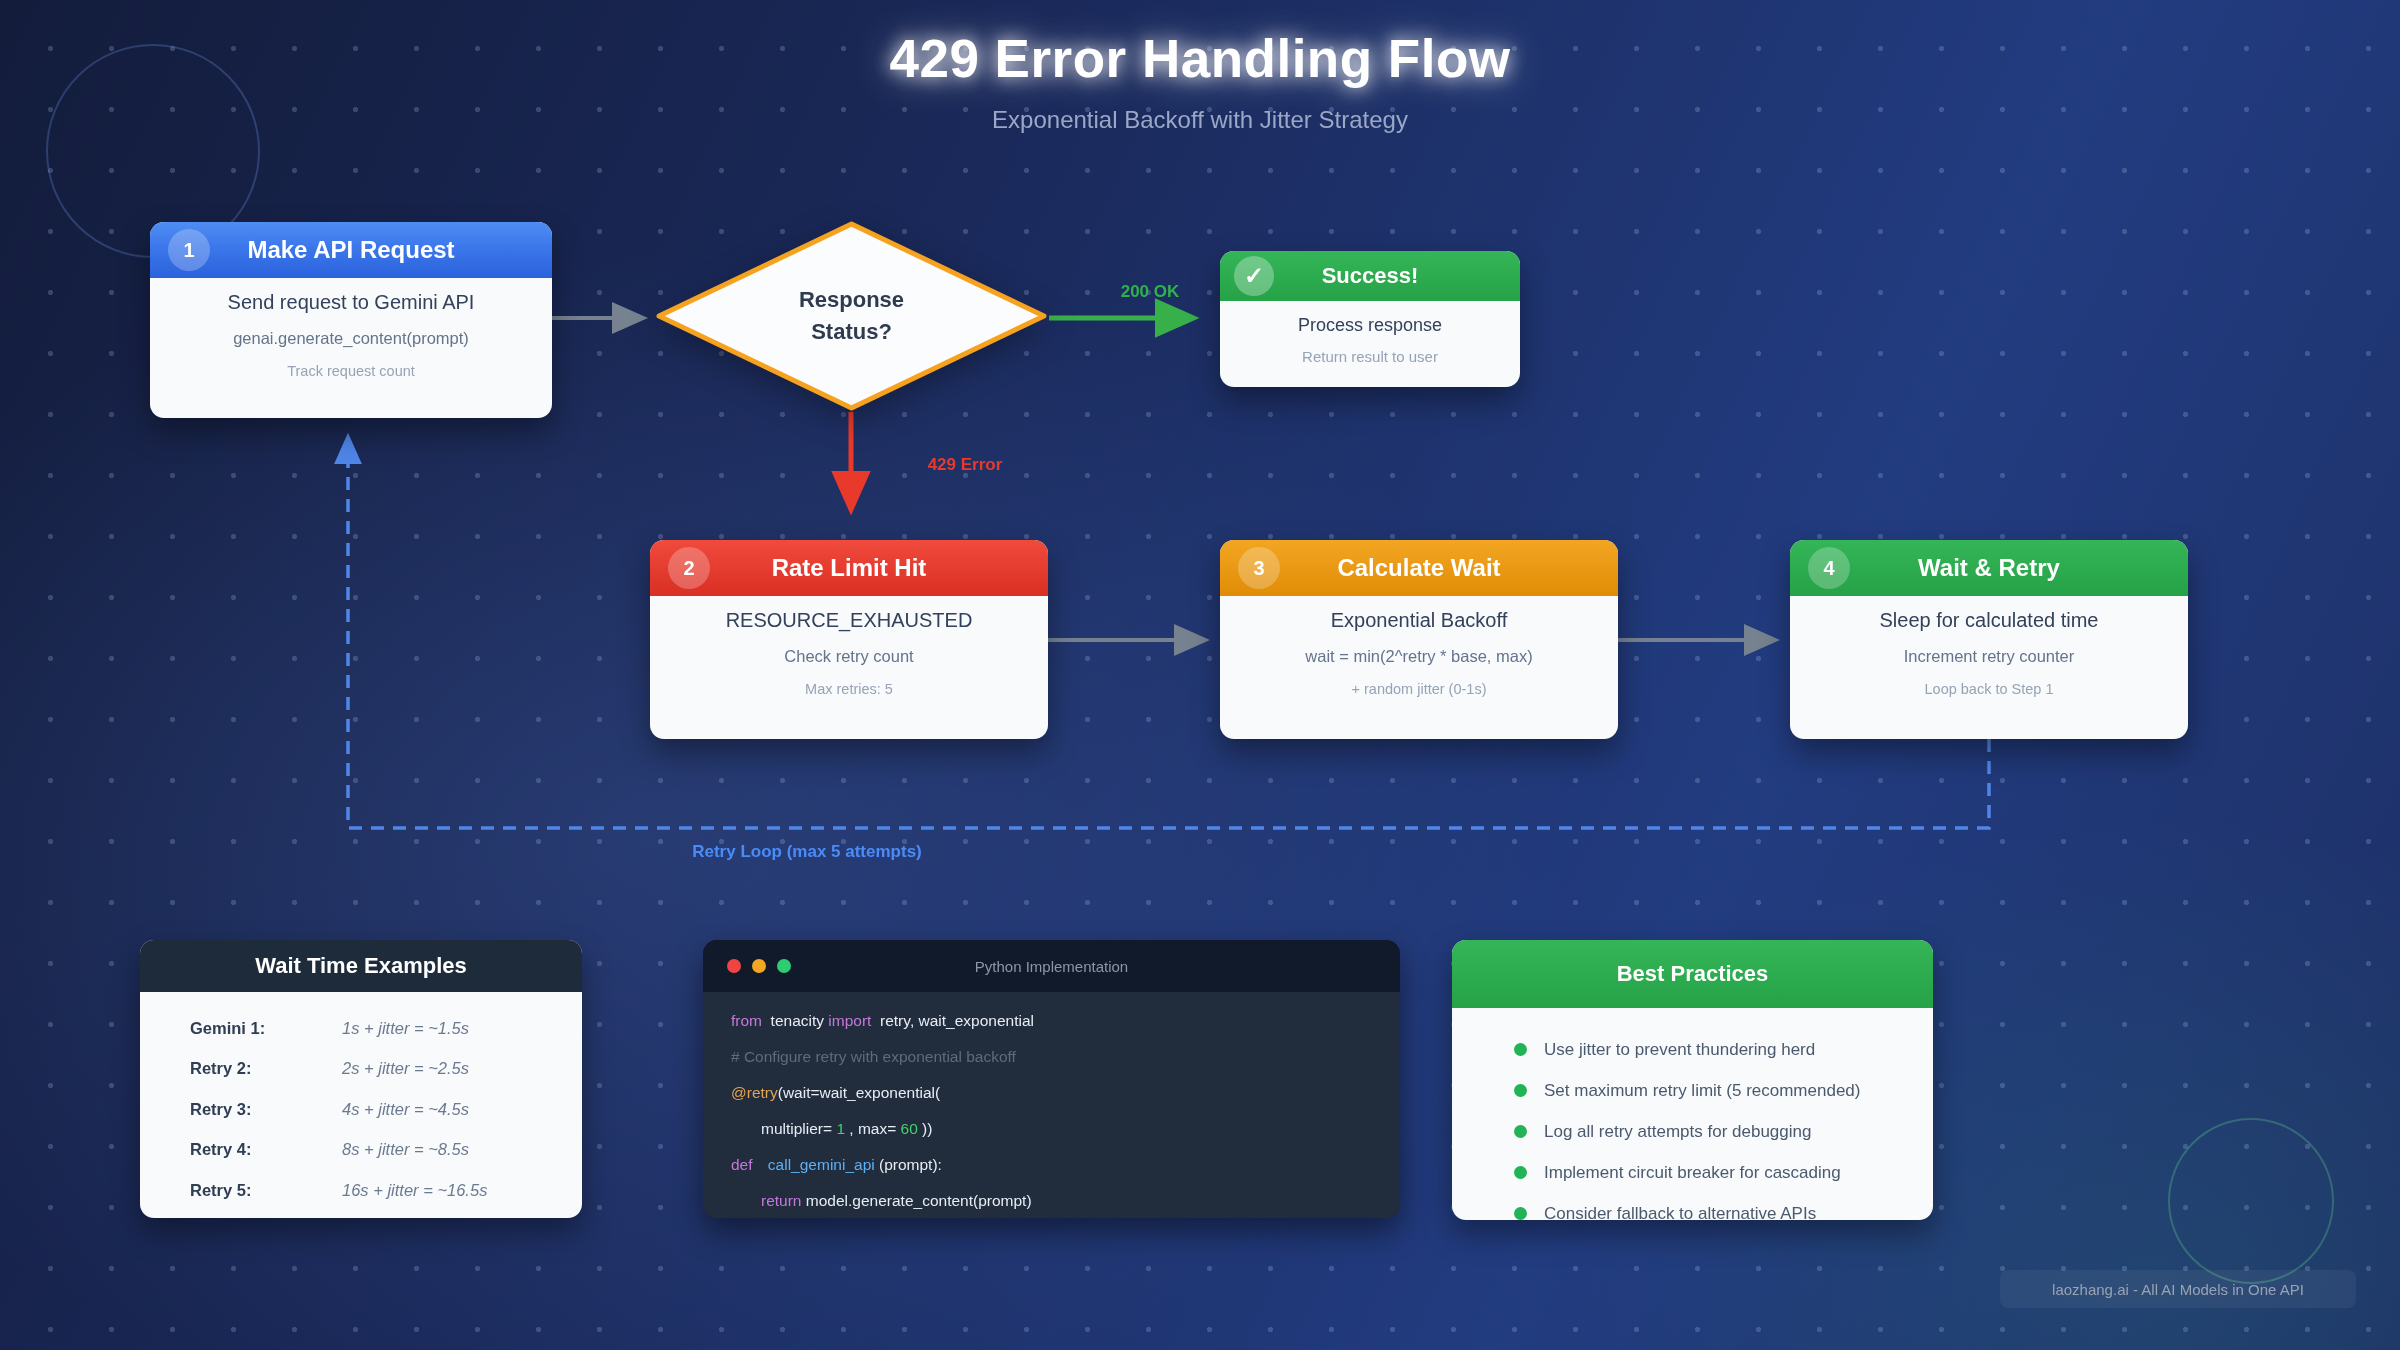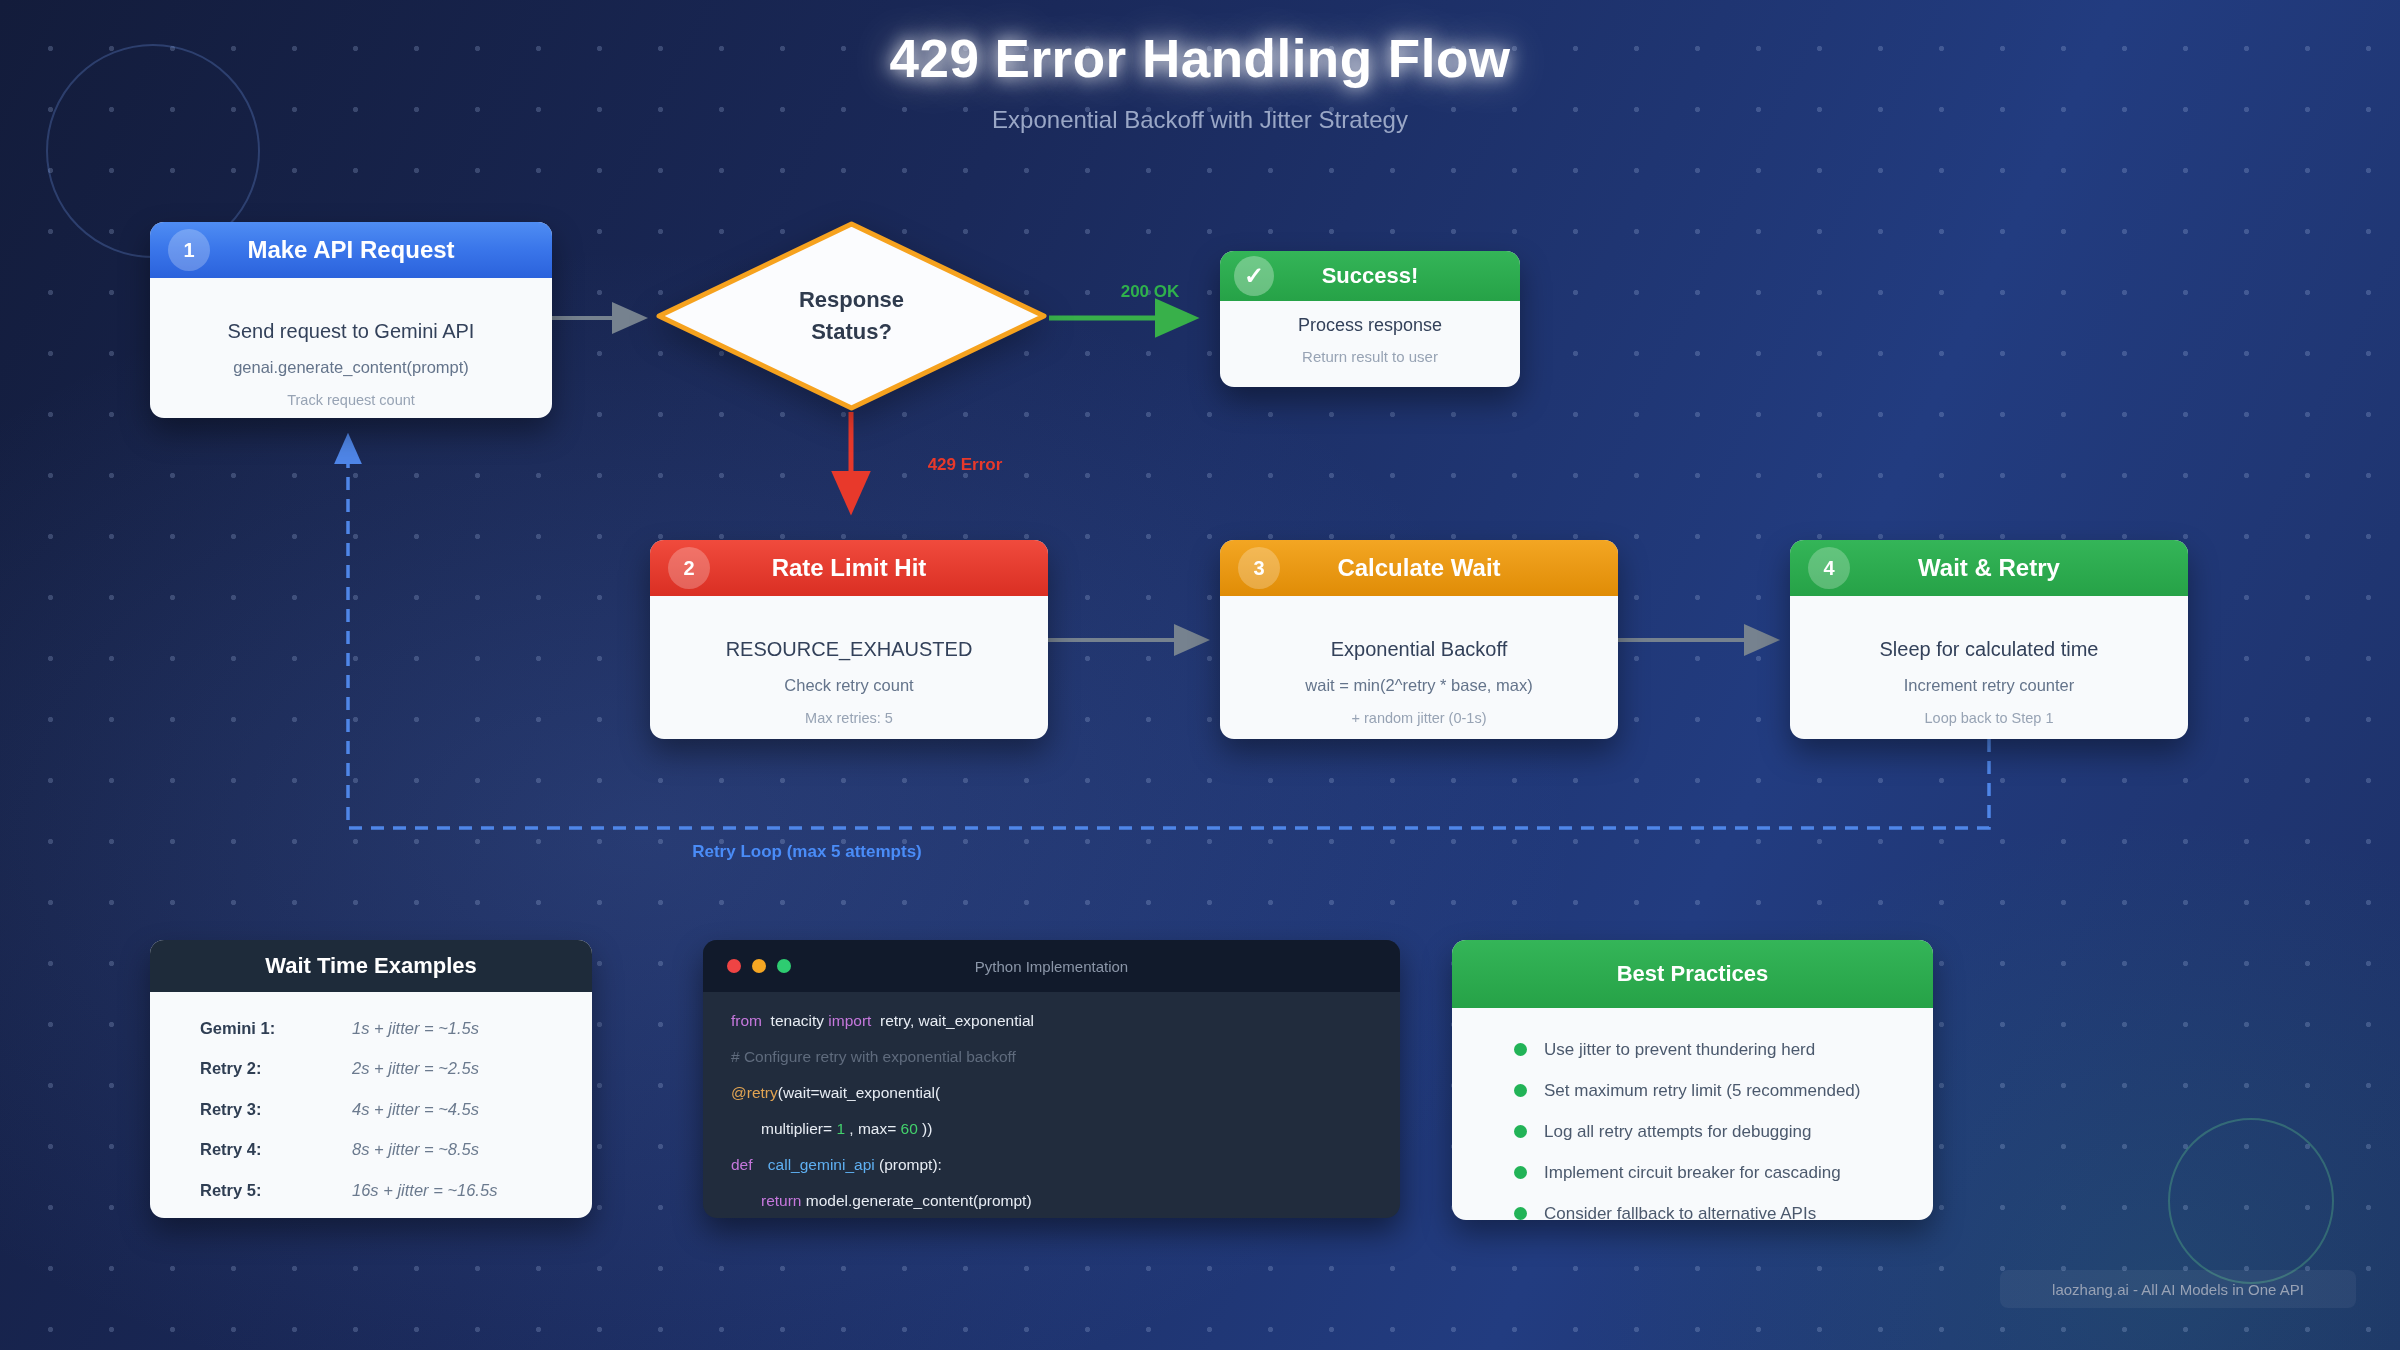--- a/index.html
+++ b/index.html
@@ -35,39 +35,39 @@
   .hdr-orange{background:linear-gradient(180deg,#f3a623 0%,#e08c06 100%);}
   .hdr-green{background:linear-gradient(180deg,#34b558 0%,#26a247 100%);}
   .hdr-navy{background:#1e2b3a;}
   .card-title{color:#fff;font-size:24px;font-weight:bold;}
   .num-badge{position:absolute;left:18px;top:50%;transform:translateY(-50%);
     width:42px;height:42px;border-radius:50%;background:rgba(255,255,255,0.24);
     color:#fff;font-size:20px;font-weight:bold;display:flex;align-items:center;justify-content:center;}
   .check-badge{position:absolute;left:14px;top:50%;transform:translateY(-50%);
     width:40px;height:40px;border-radius:50%;background:rgba(255,255,255,0.30);
     color:#fff;font-size:24px;font-weight:bold;display:flex;align-items:center;justify-content:center;}
-  .card-body{display:flex;flex-direction:column;align-items:center;text-align:center;padding-top:42px;gap:15px;}
+  .card-body{display:flex;flex-direction:column;align-items:center;text-align:center;padding-top:13px;gap:15px;}
   .b1{color:#33415a;font-size:20px;}
   .b2{color:#64748b;font-size:16.5px;}
   .b3{color:#97a3b4;font-size:14.5px;}
 
   
   #diamond-wrap{position:absolute;left:654px;top:220px;width:395px;height:192px;z-index:2;
     filter:drop-shadow(0 10px 16px rgba(0,0,0,0.30));}
   #diamond-text{position:absolute;left:654px;top:220px;width:395px;height:192px;z-index:3;
     display:flex;flex-direction:column;align-items:center;justify-content:center;
     color:#2f3b4e;font-size:22px;font-weight:bold;line-height:32px;}
 
   .edge-label{position:absolute;z-index:2;font-weight:bold;font-size:17px;text-align:center;}
   #lbl-ok{color:#2fb14c;left:1090px;top:282px;width:120px;}
   #lbl-err{color:#e8392b;left:905px;top:455px;width:120px;}
   #lbl-retry{color:#4a8cf7;left:647px;top:842px;width:320px;}
 
   
-  #wait-card{left:150px;top:940px;width:442px;height:278px;}
+  #wait-card{left:140px;top:940px;width:442px;height:278px;}
   #wait-card .card-header{height:52px;}
   #wait-card .card-title{font-size:22px;}
   .wt-rows{padding-top:16px;}
   .wt-row{display:flex;align-items:center;height:40.5px;padding:0 40px 0 50px;}
   .wt-label{width:152px;color:#2f3e53;font-size:16.5px;font-weight:bold;}
   .wt-value{color:#6b7a8e;font-size:16.5px;font-style:italic;}
 
   
   #code-card{position:absolute;left:703px;top:940px;width:697px;height:278px;z-index:2;
     background:#212c3d;border-radius:14px;box-shadow:0 14px 30px rgba(0,0,0,0.45);}

